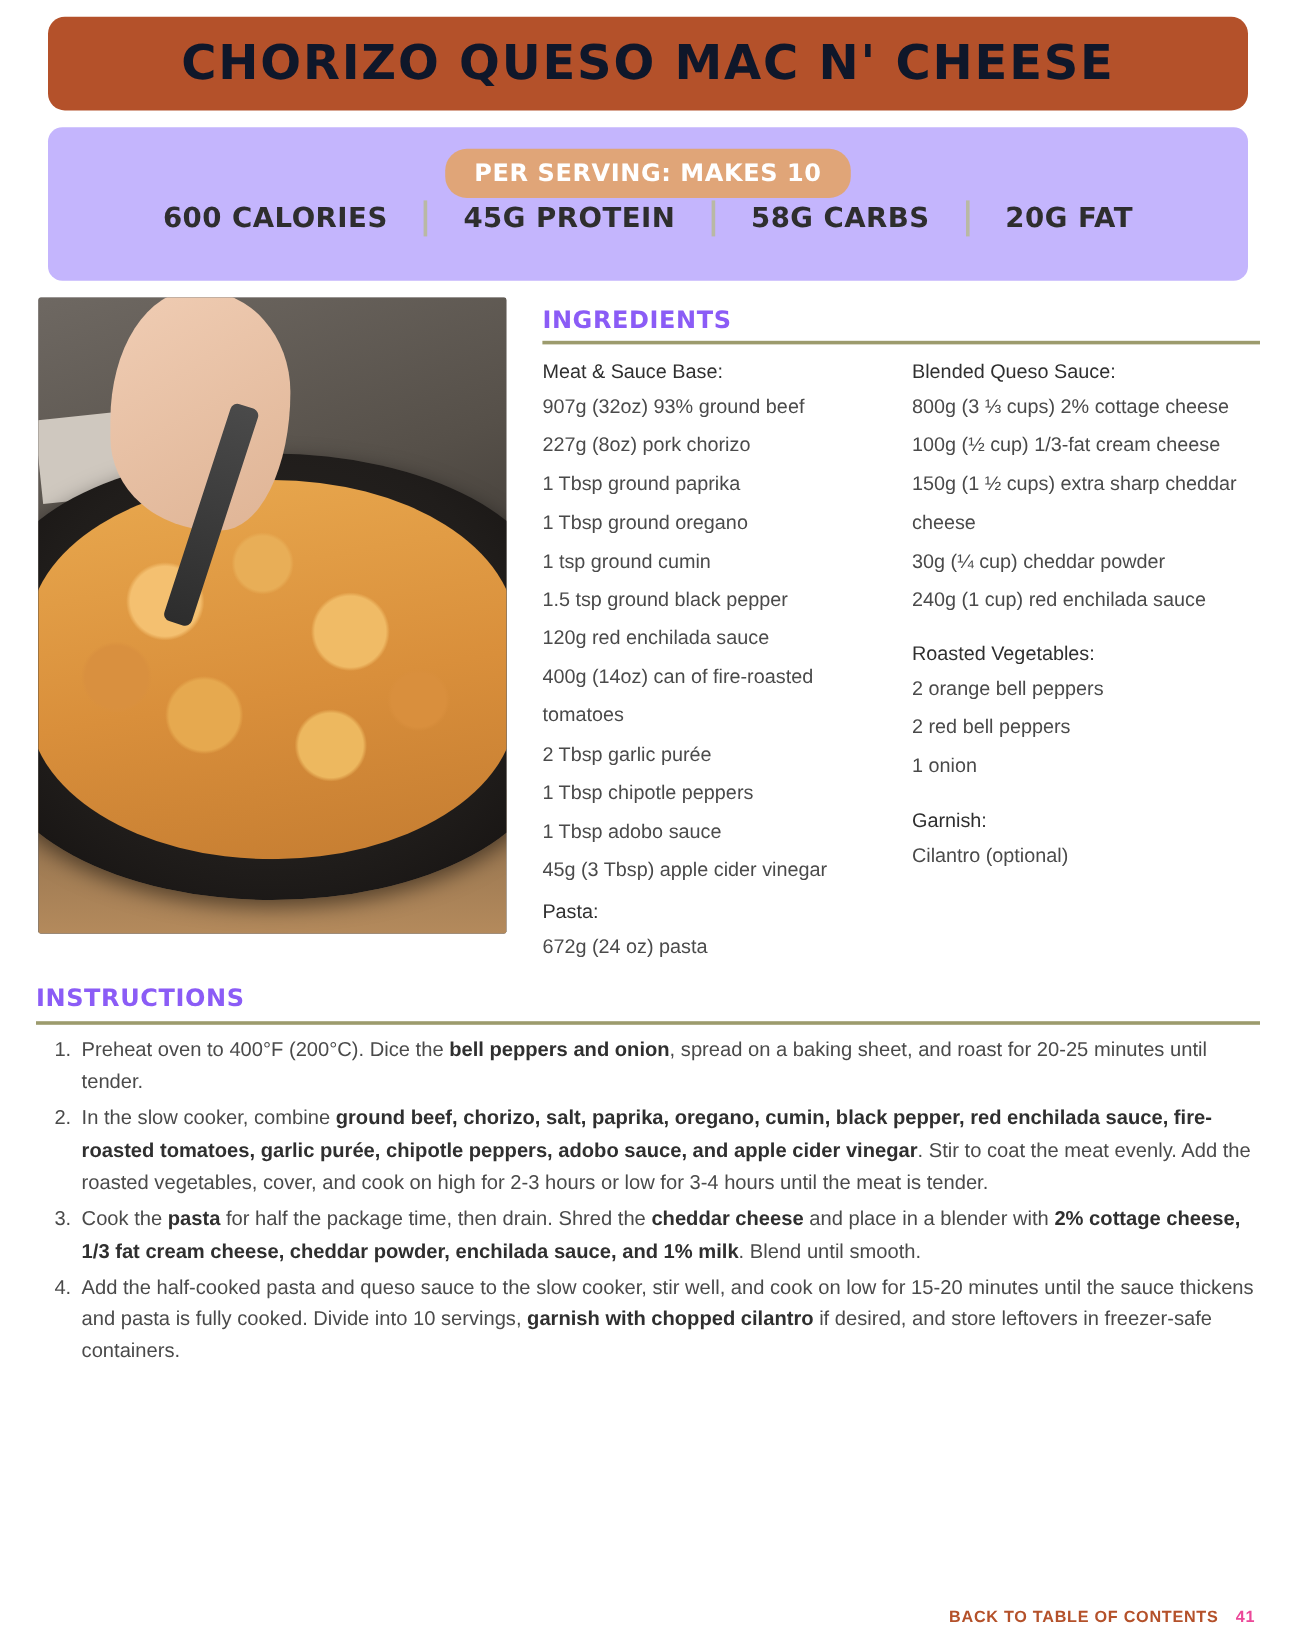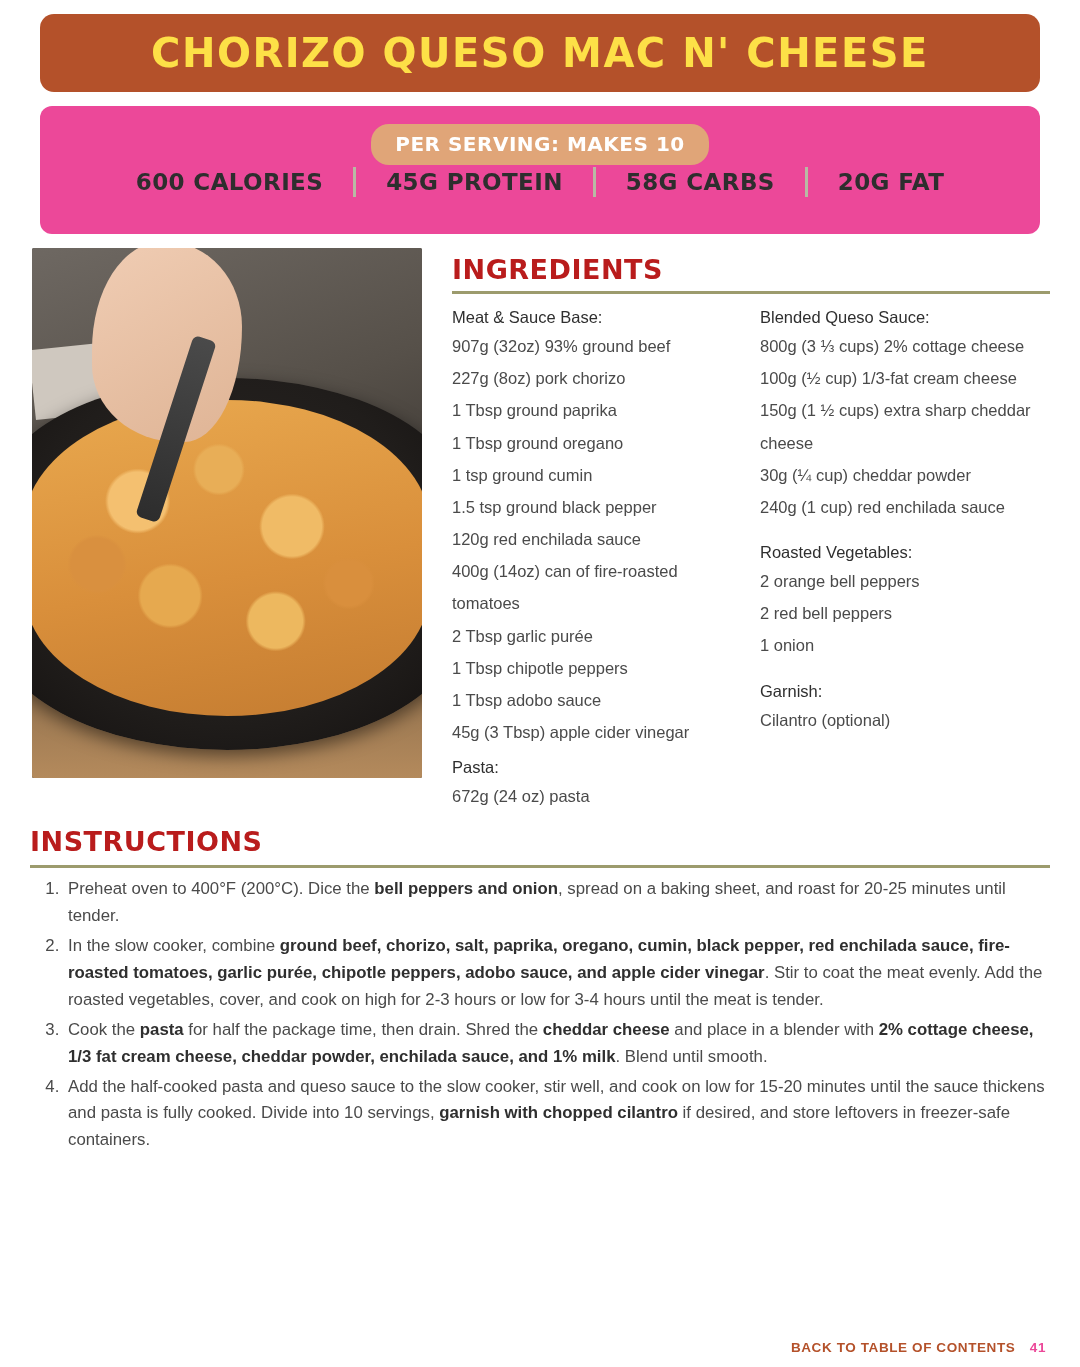--- a/index.html
+++ b/index.html
@@ -24,32 +24,32 @@
   .title-banner {
     background: #b4512a;
     border-radius: 14px;
     margin: 0 10px;
     height: 78px;
     display: flex;
     align-items: center;
     justify-content: center;
   }
   .title-banner .title {
-    color: #fde047;
+    color: #0f172a;
     font-weight: bold;
     font-size: 40px;
     letter-spacing: 1.5px;
     text-align: center;
     font-family: "DejaVu Sans", sans-serif;
   }
 
   
   .nutrition {
     margin: 14px 10px 0 10px;
-    background: #ec4899;
+    background: #c4b5fd;
     border-radius: 12px;
     height: 128px;
     position: relative;
     display: flex;
     flex-direction: column;
     align-items: center;
     justify-content: flex-start;
     padding-top: 18px;
   }
   .serving-pill {
@@ -145,22 +145,22 @@
   .photo .board {
     position: absolute; left: 0; top: 96px; width: 120px; height: 70px;
     background: #cfc8bf; transform: rotate(-6deg);
   }
 
   .ingredients {
     flex: 1 1 auto;
     padding-left: 30px;
   }
   .sec-title {
-    color: #b91c1c;
-    font-size: 27px;
+    color: #8b5cf6;
+    font-size: 20px;
     font-weight: bold;
     letter-spacing: .5px;
     font-family: "DejaVu Sans", sans-serif;
     margin: 6px 0 6px 0;
   }
   .rule {
     height: 3px;
     background: #7b7a3c;
     opacity: .75;
     margin-bottom: 8px;

